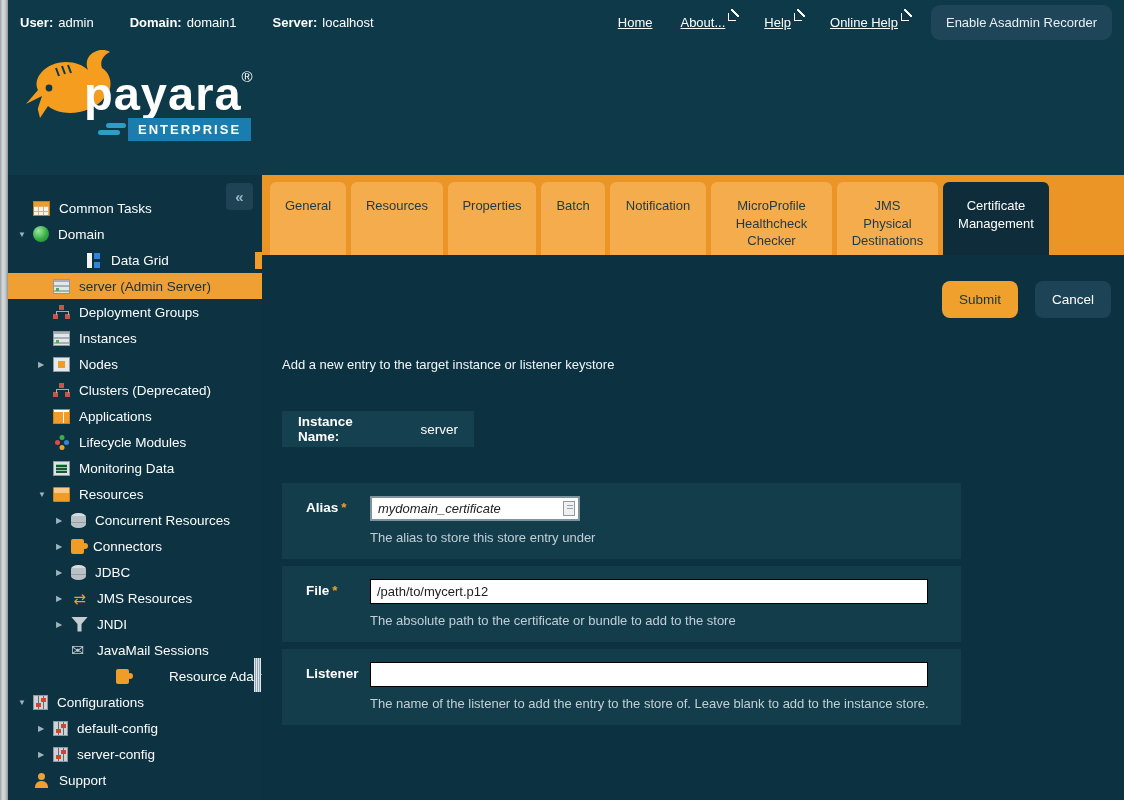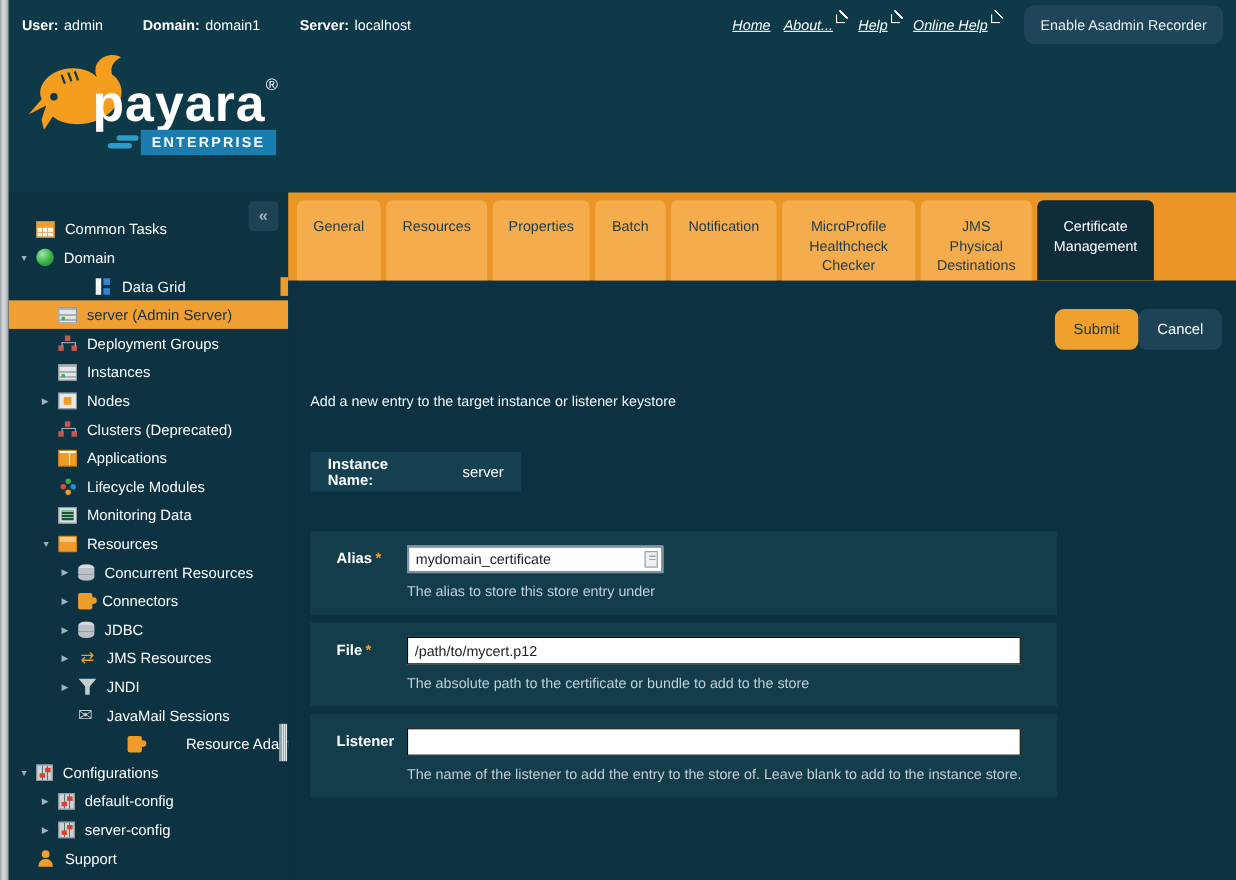--- a/index.html
+++ b/index.html
@@ -11,21 +11,21 @@
 
   
   .edge-strip { position:absolute; left:0; top:0; width:8px; height:800px;
                 background:linear-gradient(90deg,#9aa0a3 0,#d9dcdd 35%,#c2c6c8 70%,#8d9396 100%); }
 
   
   .header { position:absolute; left:8px; top:0; right:0; height:175px; background:#0e3949; }
   .topbar { display:flex; align-items:center; height:44px; padding:0 12px 0 12px; font-size:13px; }
   .kv { margin-right:36px; white-space:nowrap; }
   .kv b { font-weight:bold; margin-right:5px; }
-  .top-links { margin-left:auto; display:flex; align-items:flex-end; gap:12px;font-style:italic; }
+  .top-links { margin-left:auto; display:flex; align-items:flex-end; gap:28px; }
   .top-link { color:#fff; text-decoration:underline; cursor:pointer; white-space:nowrap;
               display:inline-flex; align-items:flex-start; gap:3px; }
   .ext-ico { position:relative; width:8px; height:8px; margin-top:-2px; display:inline-block;
              border:1px solid #fff; border-top:none; border-right:none; }
   .ext-ico::after { content:""; position:absolute; right:-3px; top:-4px; width:8px; height:8px;
              background:linear-gradient(45deg,transparent 42%,#fff 42% 58%,transparent 58%); }
   .recorder-btn { margin-left:22px; background:#1e4658; color:#e9eff2; border:none;
              border-radius:9px; padding:10px 15px; font-size:13px; cursor:pointer;
              font-family:inherit; }
 
@@ -123,21 +123,21 @@
   .tabbar { display:flex; align-items:stretch; height:80px; background:#ea9525;
             padding:7px 0 0 8px; gap:5px; overflow:hidden; }
   .tab { background:#f4ac4d; border-radius:6px 6px 0 0; padding:15px 12px 0;
          font-size:13px; color:#1c3a49; text-align:center; cursor:pointer; flex:none;
          line-height:1.35; }
   .tab.active { background:#0e2c3a; color:#fff; }
 
   .main { padding:26px 13px 0 20px; }
   .title-row { display:flex; align-items:flex-start; }
   .page-title { font-size:20px; font-weight:bold; margin-top:12px; }
-  .action-btns { margin-left:auto; display:flex; }
+  .action-btns { margin-left:auto; display:flex; gap:17px; }
   .btn { border:none; border-radius:8px; padding:11px 17px; font-size:13.5px; cursor:pointer;
          font-family:inherit; }
   .btn-submit { background:#f0a12d; color:#173642; }
   .btn-cancel { background:#1d4356; color:#fff; }
 
   .subtitle { margin-top:39px; font-size:13px; color:#f2f6f8; }
 
   .instance-panel { margin-top:39px; width:192px; height:36px; background:#15404f;
                     display:flex; align-items:center; padding:0 16px; font-size:13.5px; }
   .instance-panel b { font-weight:bold; }
@@ -145,21 +145,21 @@
 
   .form-panels { margin-top:36px; width:679px; }
   .field-panel { background:#143d4c; margin-bottom:7px; padding:13px 0 14px;
                  display:grid; grid-template-columns:88px 1fr; }
   .f-label { padding-left:24px; padding-top:4px; font-size:13.5px; font-weight:bold; }
   .req { color:#f0a030; margin-left:3px; font-weight:bold; }
   .f-control { }
   .input-wrap { position:relative; display:inline-block; }
   .fld-input { height:25px; border:1px solid #000000; background:#fff; color:#222;
                font-size:13px; padding:0 6px; font-family:inherit; display:block; }
-  .input-wrap.small .fld-input { width:233px; border:2px solid #7e939d; padding-right:22px; }
+  .input-wrap.small .fld-input { width:210px; border:2px solid #7e939d; padding-right:22px;font-style:italic; }
   .input-wrap.large .fld-input { width:558px; }
   .picker-ico { position:absolute; right:5px; top:5px; width:12px; height:15px;
                 border:1px solid #8f9aa1; background:#eef0f1;
                 background-image:linear-gradient(#9aa5ab 0 1px,transparent 1px 3px,#9aa5ab 3px 4px,transparent 4px);
                 background-size:6px 8px; background-position:3px 3px; background-repeat:no-repeat; }
   .f-help { grid-column:2; margin-top:9px; font-size:13px; color:#c2cfd6; }
 </style>
 </head>
 <body>
 

